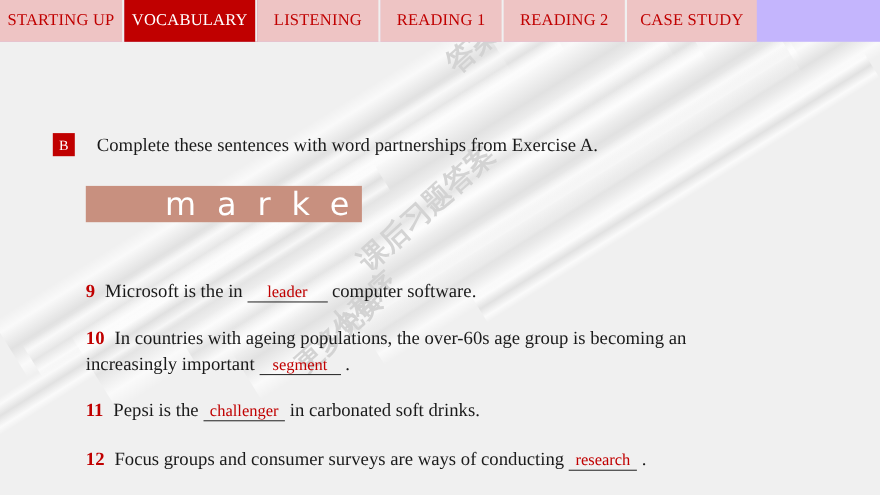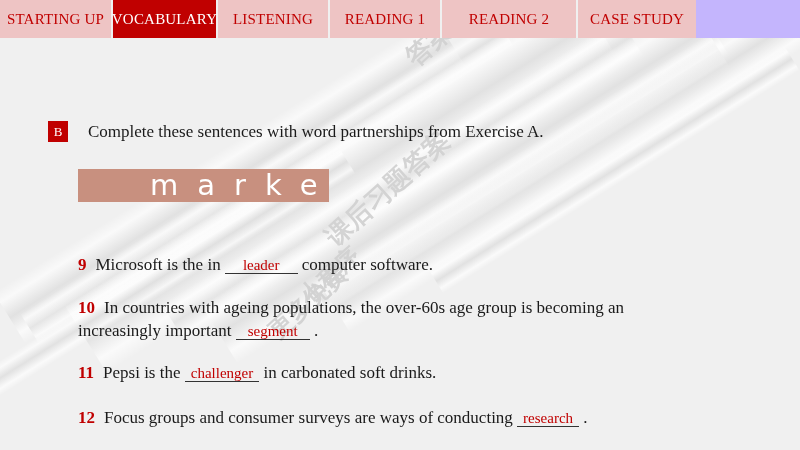--- a/index.html
+++ b/index.html
@@ -168,30 +168,30 @@
   <div class="wm-text" style="left:398px; top:48px;  font-size:26px;">答案资料尽在</div>
   <div class="wm-text" style="left:318px; top:228px; font-size:26px;">课后习题答案</div>
   <div class="wm-text" style="left:292px; top:288px; font-size:24px;">小程序</div>
   <div class="wm-text" style="left:262px; top:322px; font-size:24px;">更多免费</div>
 </div>
 
 <nav id="tabbar">
   <div class="tab" style="width:113px;">
       <span>STARTING UP</span>
     </div>
-  <div class="tab active" style="width:105px;">
+  <div class="tab active" style="width:121px;">
       <span>VOCABULARY</span>
     </div>
   <div class="tab" style="width:112px;">
       <span>LISTENING</span>
     </div>
   <div class="tab" style="width:112px;">
       <span>READING 1</span>
     </div>
-  <div class="tab" style="width:136px;text-align:right;">
+  <div class="tab" style="width:112px;text-align:right;">
       <span>READING 2</span>
     </div>
   <div class="tab" style="width:118px;">
       <span>CASE STUDY</span>
     </div>
 </nav>
 
 <main id="content">
 
   <div id="task-head">

